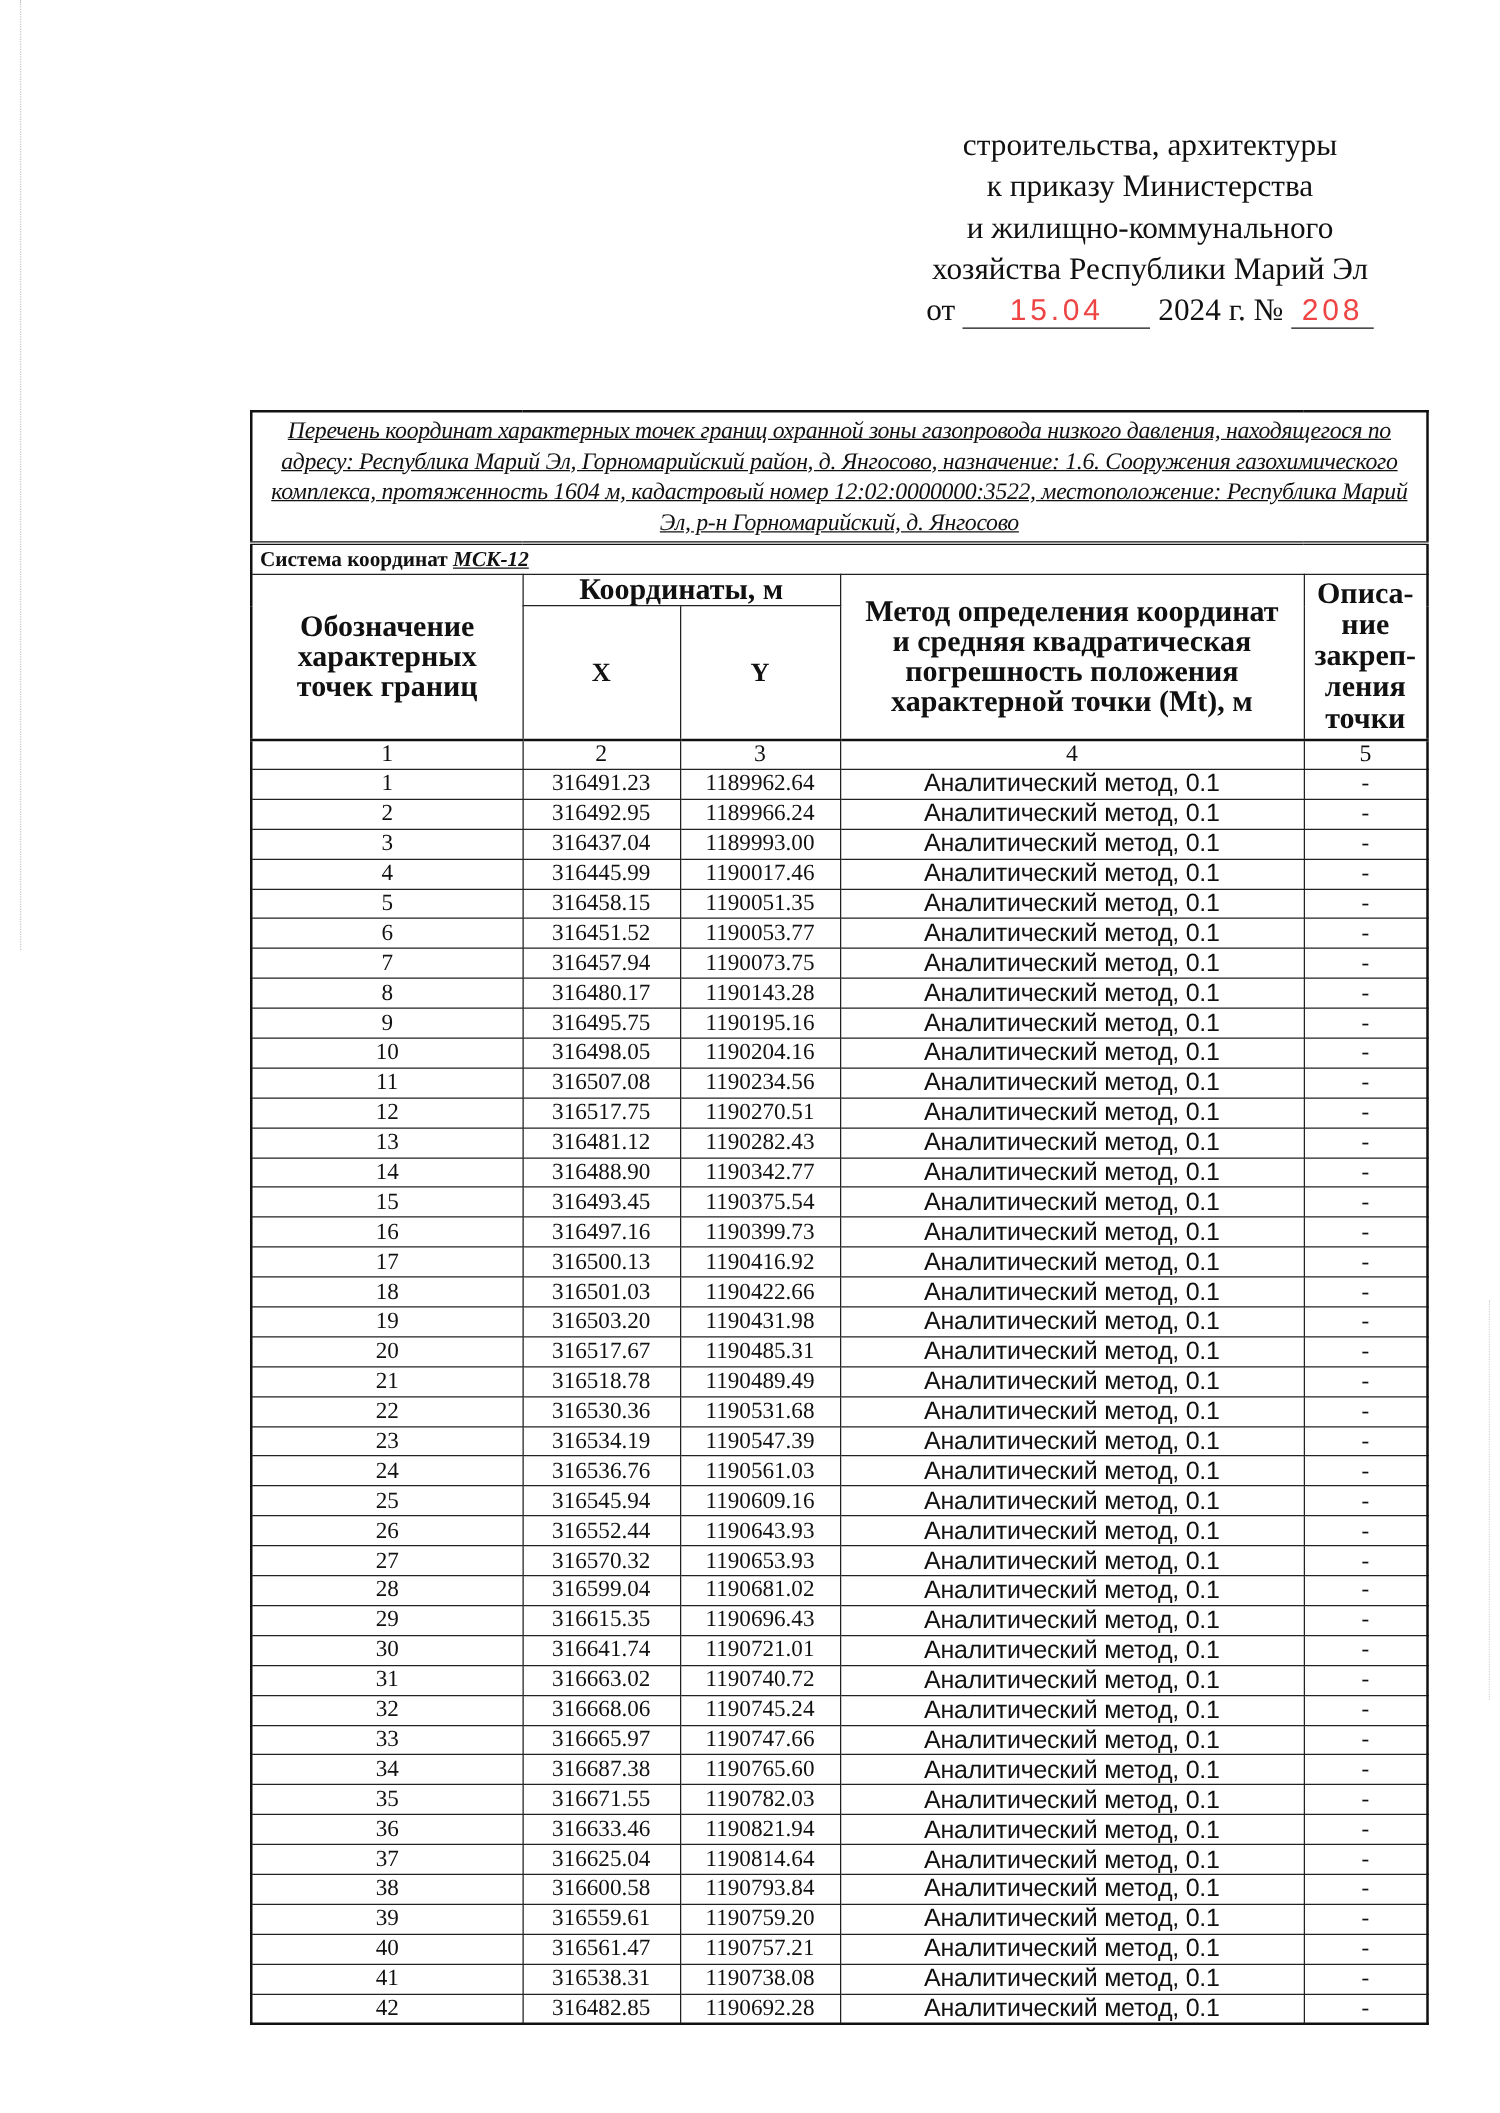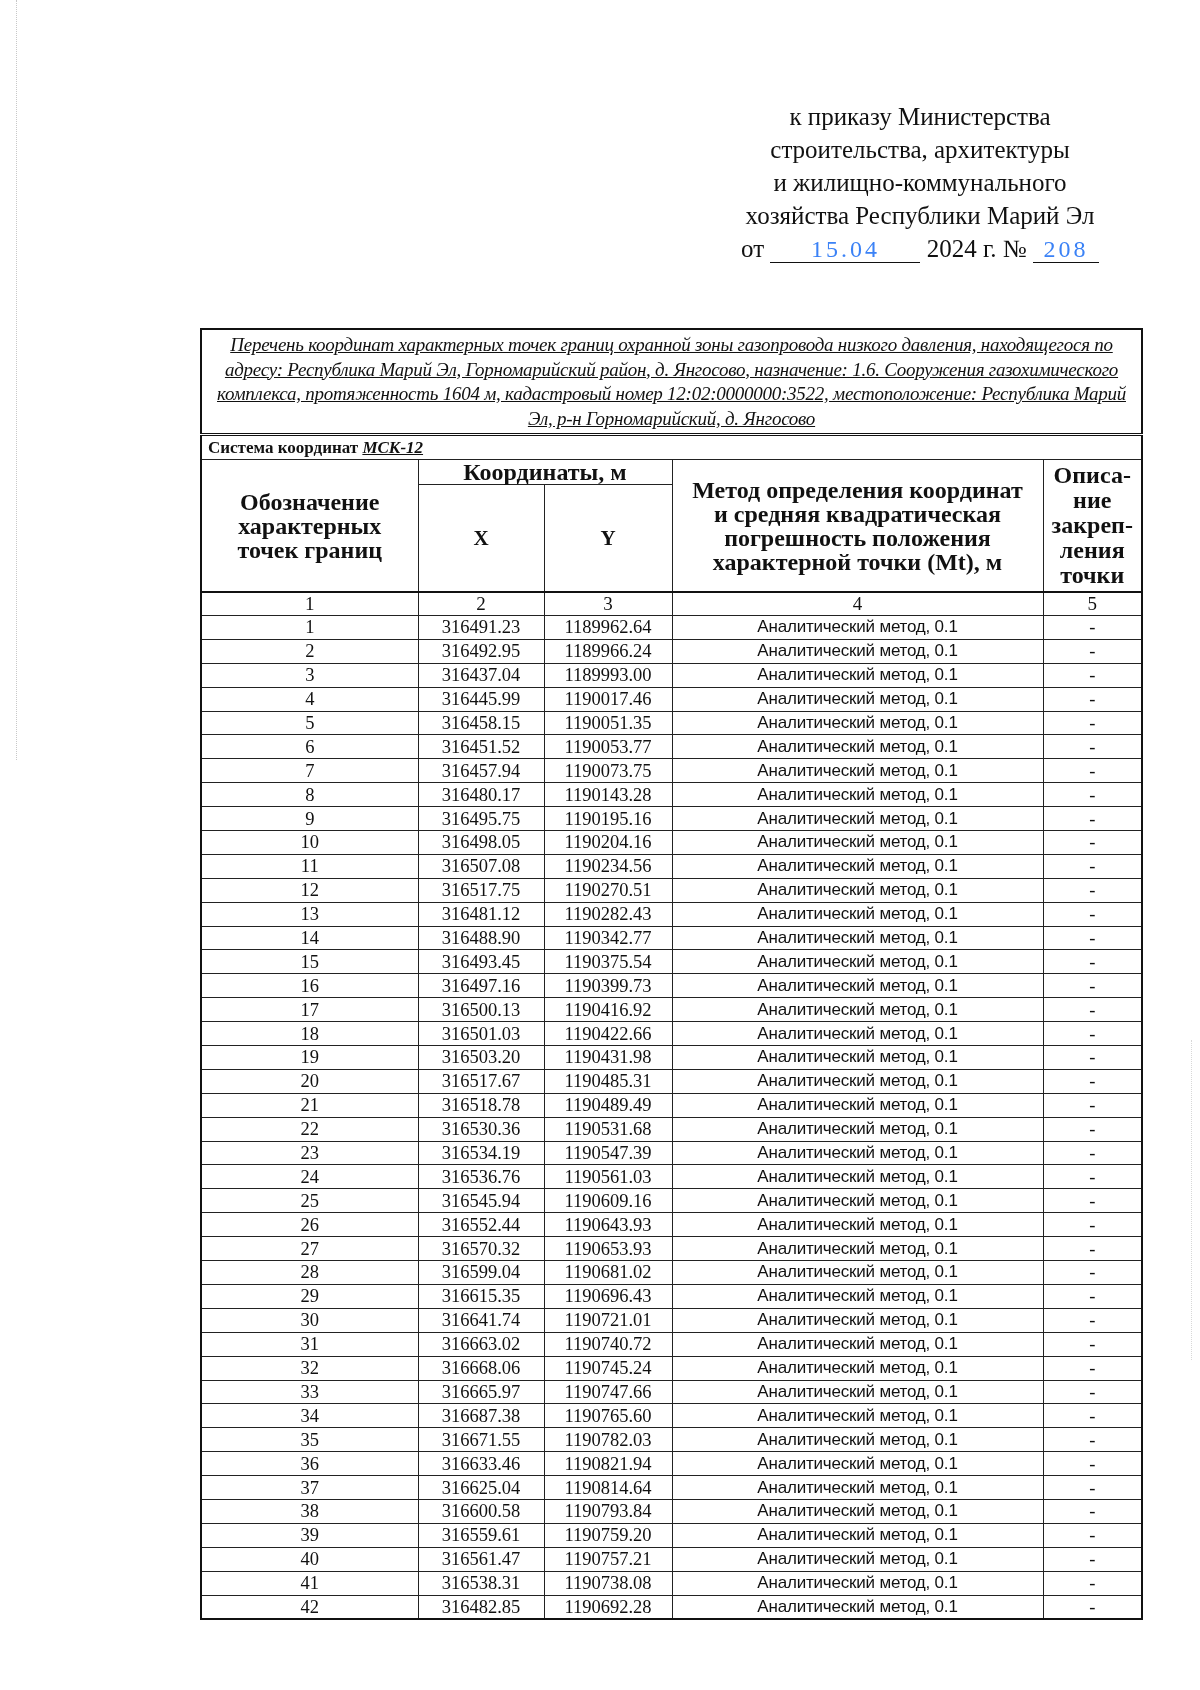--- a/index.html
+++ b/index.html
@@ -8,22 +8,22 @@
 
   .scan-line { position: absolute; left: 16px; top: 0; width: 0; height: 760px;
                border-left: 1px dotted #c8c8c8; }
   .scan-line2 { position: absolute; right: 8px; top: 1040px; width: 0; height: 320px;
                 border-left: 1px dotted #d8d8d8; }
 
   .appendix { position: absolute; left: 690px; top: 100px; width: 460px;
               text-align: center; font-size: 25px; line-height: 33px; }
   .appendix .line { display: block; white-space: nowrap; }
   .date-line { white-space: nowrap; }
-  .hand { font-family: Liberation Serif, serif; font-weight: 200; font-size: 24px;
-          letter-spacing: 3px; color: #3b82f6; display: inline-block;
+  .hand { font-family: Liberation Sans, sans-serif; font-weight: 200; font-size: 24px;
+          letter-spacing: 3px; color: #ef4444; display: inline-block;
           border-bottom: 1.5px solid #111; line-height: 26px; text-align: center; }
   .hand.date { width: 150px; }
   .hand.num { width: 66px; }
 
   table.coords { position: absolute; left: 200px; top: 328px; width: 941px;
                  border-collapse: collapse; table-layout: fixed;
                  border: 2px solid #111; padding-left: 20px; }
   table.coords td { border: 1px solid #222; padding: 0; text-align: center;
                     vertical-align: middle; }
   .title-cell { font-style: italic; text-decoration: underline; font-size: 19px;
@@ -31,32 +31,32 @@
                 font-family: "Liberation Sans Narrow", "Liberation Serif", serif;
                 letter-spacing: -0.25px; border-bottom: 3px double #111 !important; }
   .system-cell { text-align: left !important; font-weight: bold; font-size: 17px;
                  height: 23px; padding-left: 6px !important; }
   .system-cell .msk { font-style: italic; text-decoration: underline; }
   .hdr { font-weight: bold; font-size: 24px; line-height: 24px; }
   .hdr-small { font-weight: bold; font-size: 24px; line-height: 25px; }
   .xy { font-weight: bold; font-size: 21px; }
   .numrow td { font-size: 19px; height: 22px; border-top: 2px solid #111 !important; }
   .datarow td { font-size: 18.5px; height: 22.9px; line-height: 20px; }
-  .datarow td.method { font-family: "Liberation Sans", sans-serif; font-size: 17px;
+  .datarow td.method { font-family: "Liberation Sans", sans-serif; font-size: 20px;
                        letter-spacing: -0.2px; }
 </style>
 </head>
 <body>
 
 <div class="scan-line"></div>
 <div class="scan-line2"></div>
 
 <div class="appendix">
+  <span class="line">строительства, архитектуры</span>
   <span class="line">к приказу Министерства</span>
-  <span class="line">строительства, архитектуры</span>
   <span class="line">и жилищно-коммунального</span>
   <span class="line">хозяйства Республики Марий Эл</span>
   <span class="line date-line">
     <span>от</span>
     <span class="hand date">15.04</span>
     <span>2024 г. №</span>
     <span class="hand num">208</span>
   </span>
 </div>
 

